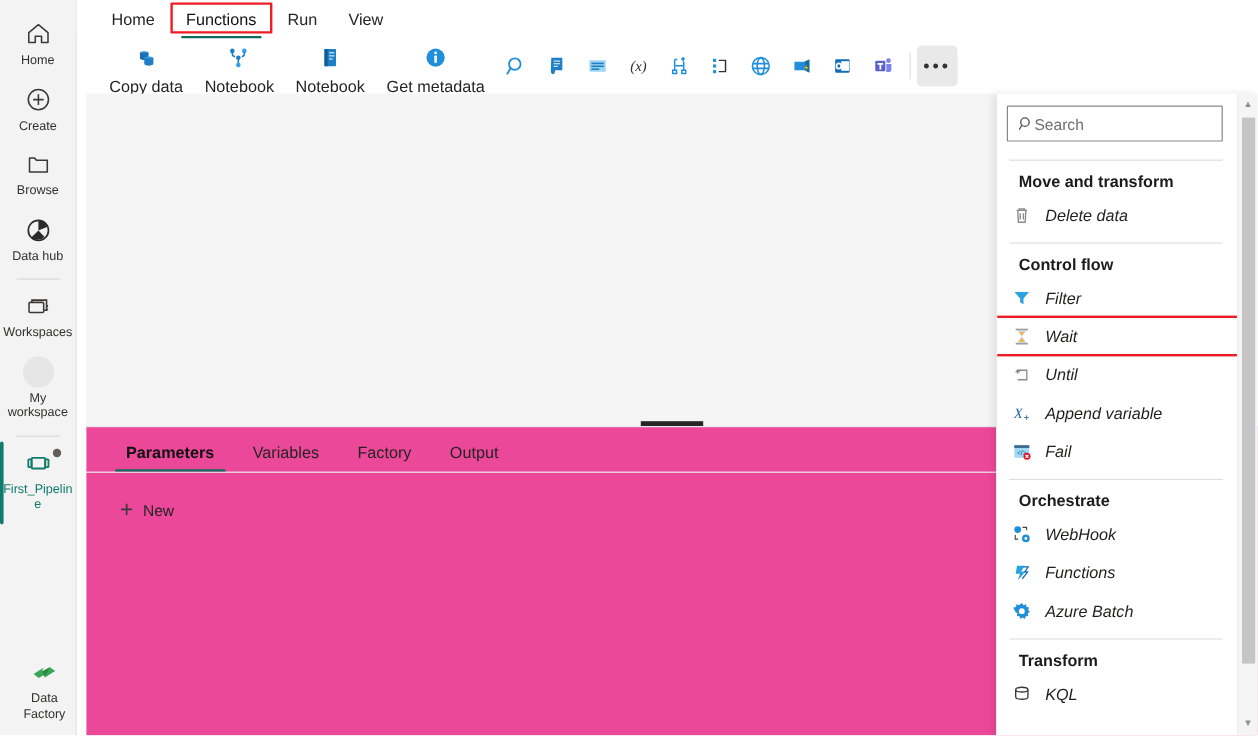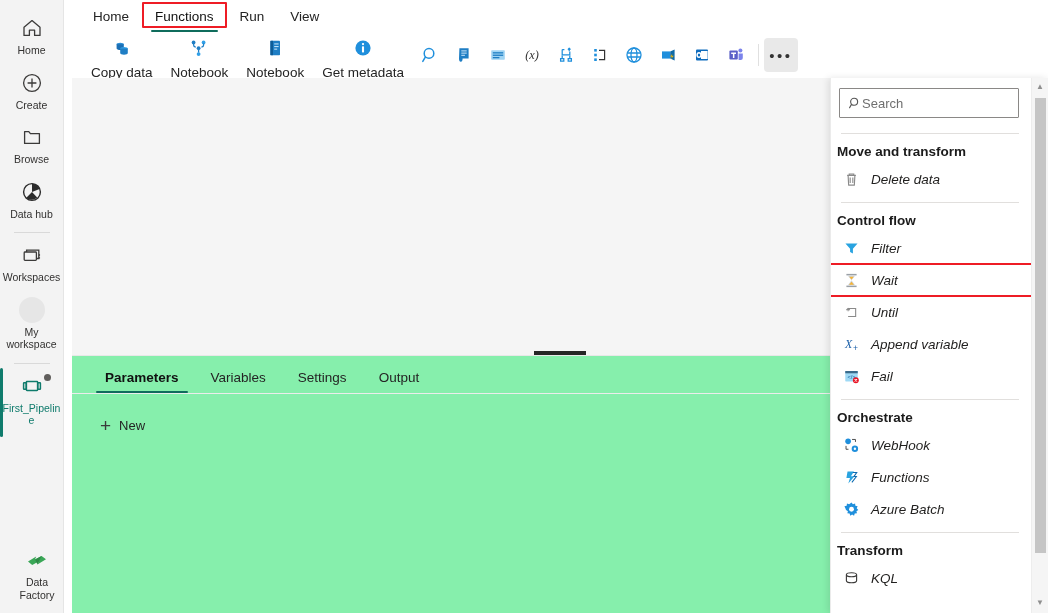--- a/index.html
+++ b/index.html
@@ -90,21 +90,21 @@
   }
   #splitter {
     position:absolute; left:72px; top:350px; width:976px; height:5px;
     background:#f5f5f5; display:flex; align-items:center; justify-content:center;
   }
   #splitter .bar { width:52px; height:4px; background:#262626; border-radius:0px; }
 
   
   #bottom {
     position:absolute; left:72px; top:355px; width:976px; height:258px;
-    background:#86efac; border-top:1px solid #e8e8e8;
+    background:#ec4899; border-top:1px solid #e8e8e8;
   }
   #btabs { height:38px; display:flex; align-items:flex-end; padding-left:22px; border-bottom:1px solid #ececec; }
   .btab {
     position:relative; padding:0 11px 8px 11px; font-size:13.5px; color:#242424; cursor:pointer;
     margin-right:10px;
   }
   .btab.active { font-weight:bold; color:#111; }
   .btab.active .u { position:absolute; left:2px; right:2px; bottom:0; height:2.5px; background:#0f6c5c; border-radius:2px; }
   #newrow { display:flex; align-items:center; gap:8px; padding:22px 0 0 28px; cursor:pointer; width:110px; }
   #newrow .plus { font-size:19px; color:#3a3a3a; line-height:1; font-weight:300; }
@@ -118,21 +118,21 @@
     overflow:hidden;
   }
   #fly-inner { position:absolute; left:0; top:0; width:200px; height:535px; overflow:hidden; }
   #searchwrap { padding:10px 12px 8px 8px; }
   #searchbox {
     height:30px; border:1px solid #8a8886; background:#fff; display:flex; align-items:center;
     padding:0 8px; border-radius:1px;
   }
   #searchbox .sico { width:14px; height:14px; color:#5a5a5a; display:flex; }
   #searchbox .ph { font-size:13px; color:#6f6f6f; }
-  .fsec { font-size:13.5px; font-weight:bold; color:#1b1b1b; padding:6px 0 4px 6px; }
+  .fsec { font-size:13.5px; font-weight:bold; color:#1b1b1b; padding:6px 0 4px 18px; }
   .fitem {
     height:32px; display:flex; align-items:center; gap:11px; padding-left:11px;
     cursor:pointer; position:relative;
   }
   .fitem .fico { width:18px; height:18px; display:flex; align-items:center; justify-content:center; flex:0 0 18px;}
   .fitem .fico svg { display:block; }
   .fitem .flbl { font-size:13.5px; color:#201f1e;font-style:italic; }
   .fitem.boxed .hl {
     position:absolute; left:-8px; right:-20px; top:-1px; bottom:-1px;
     border:2.5px solid #ee1c25; pointer-events:none;
@@ -428,21 +428,21 @@
   <div id="bottom">
     <div id="btabs">
       <div class="btab active">
         <span>Parameters</span>
         <span class="u"></span>
       </div>
       <div class="btab">
         <span>Variables</span>
       </div>
       <div class="btab">
-        <span>Settings</span>
+        <span>Factory</span>
       </div>
       <div class="btab">
         <span>Output</span>
       </div>
     </div>
     <div id="newrow">
       <span class="plus">+</span>
       <span class="lbl">New</span>
     </div>
   </div>

